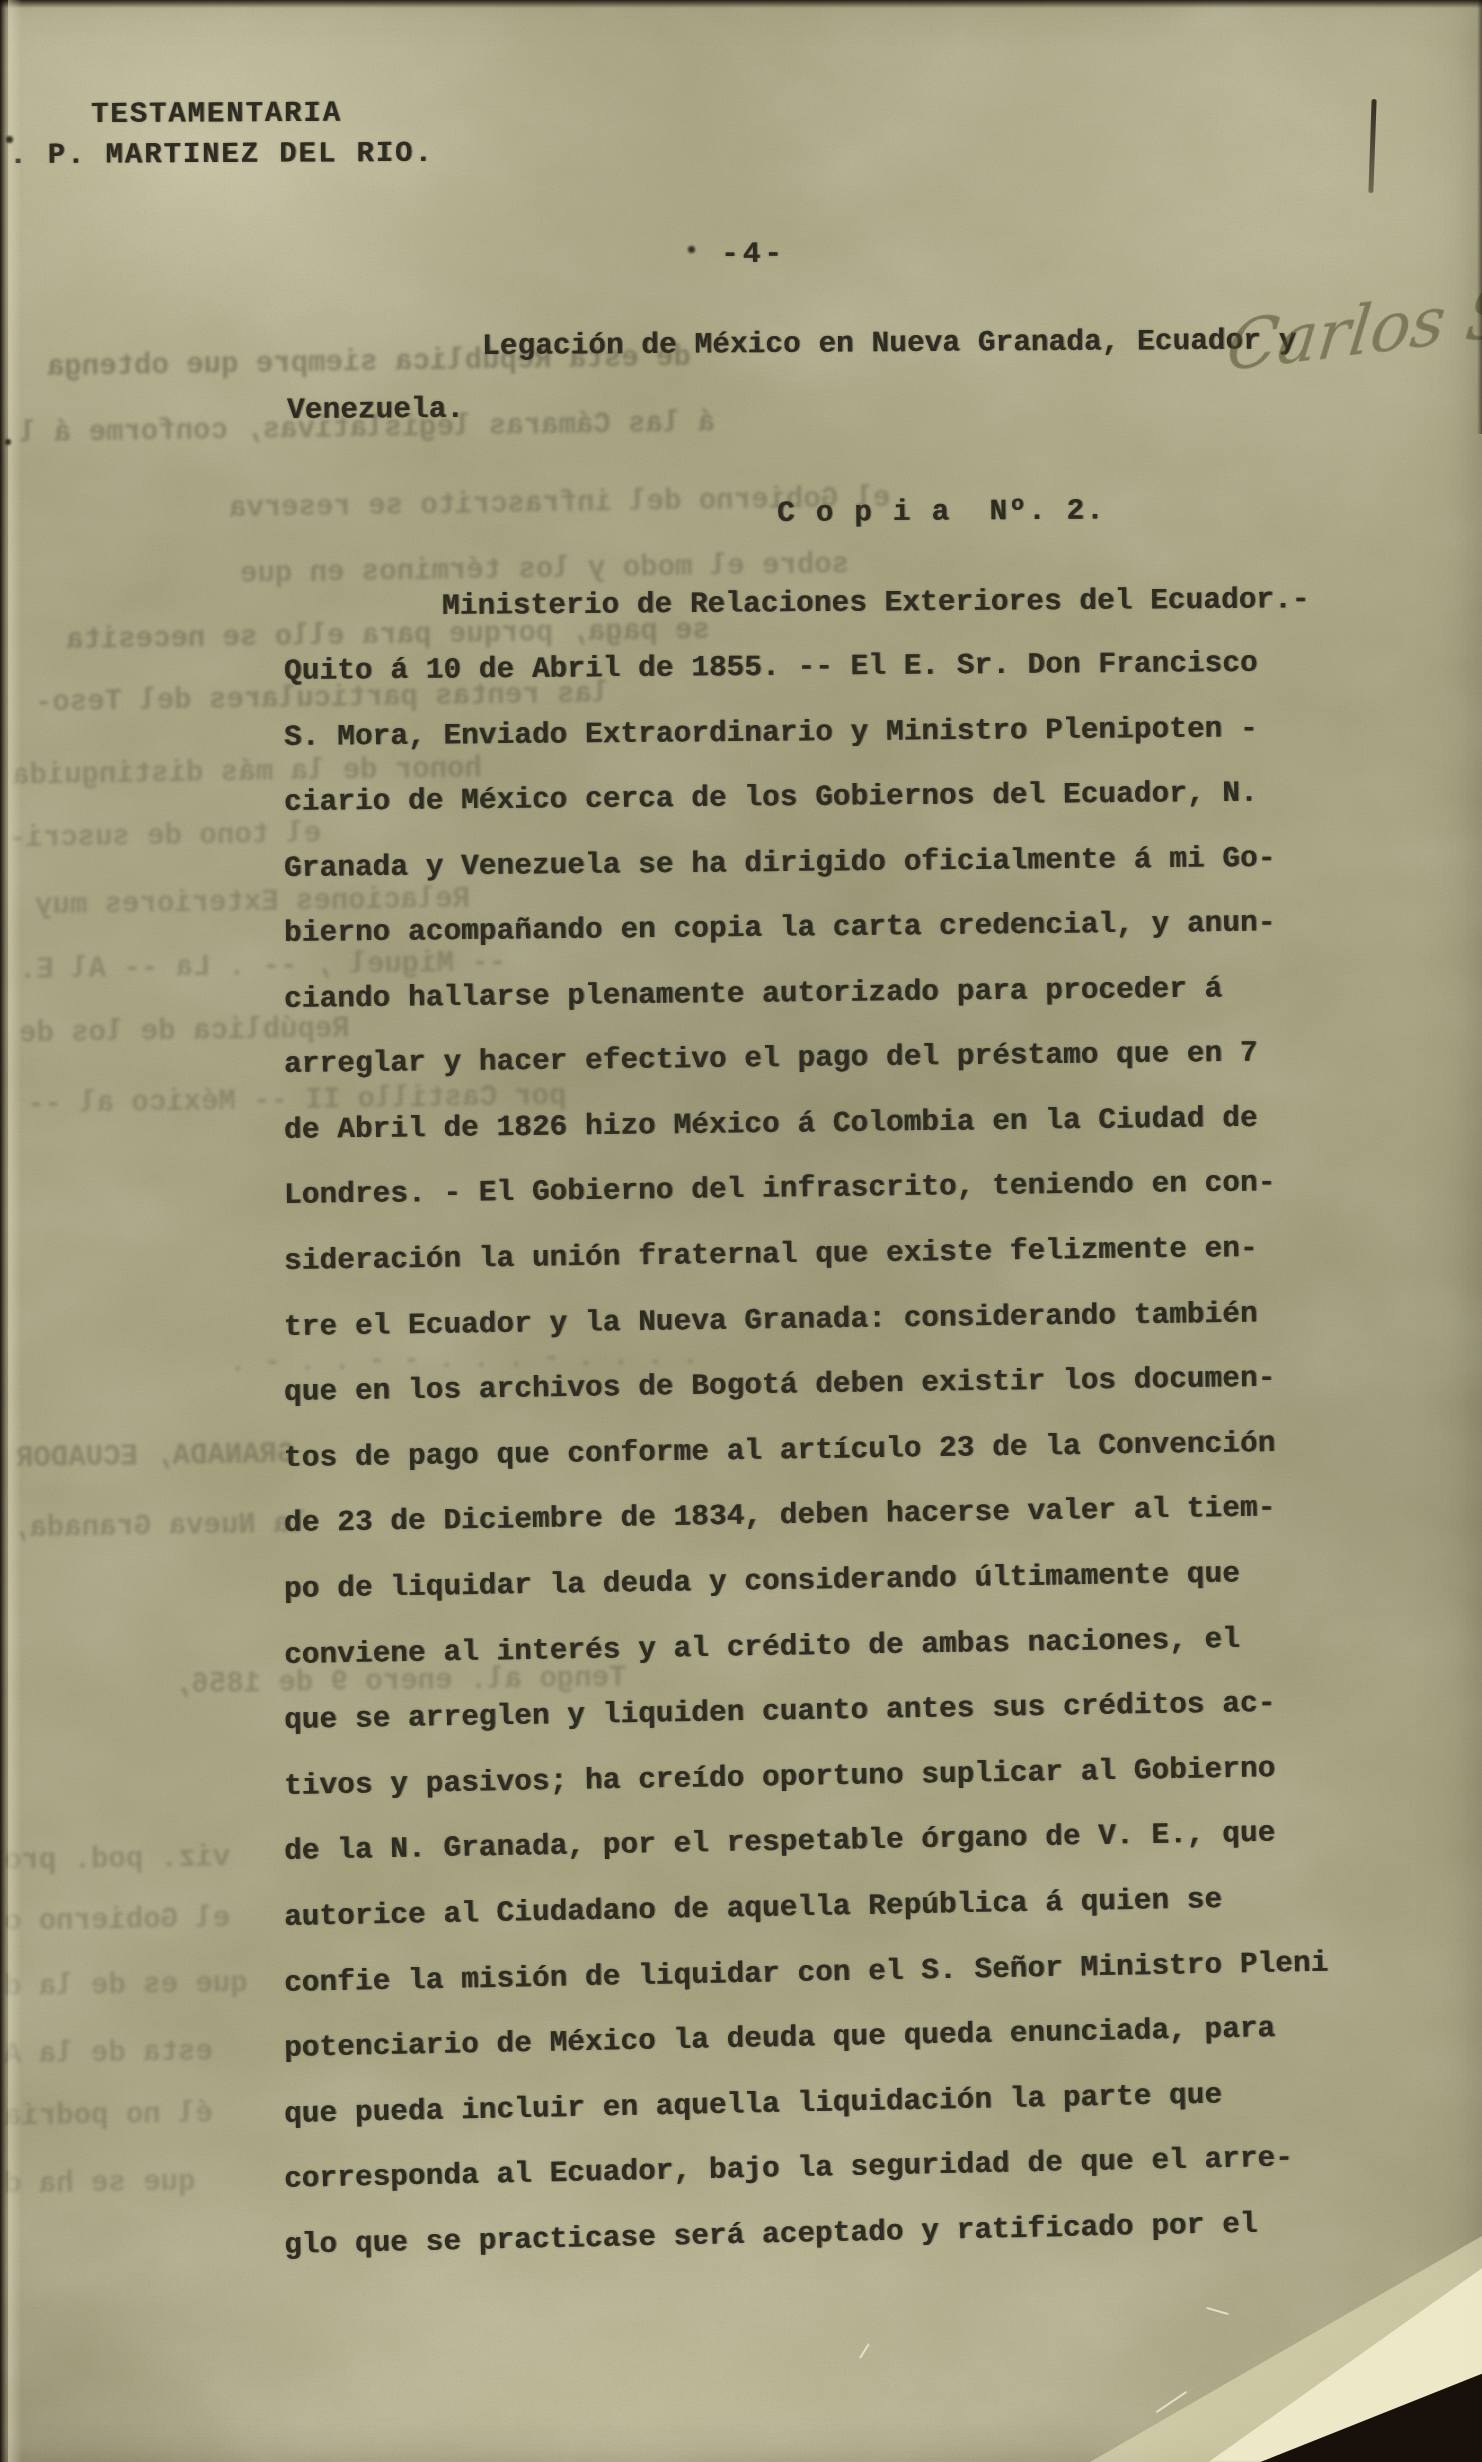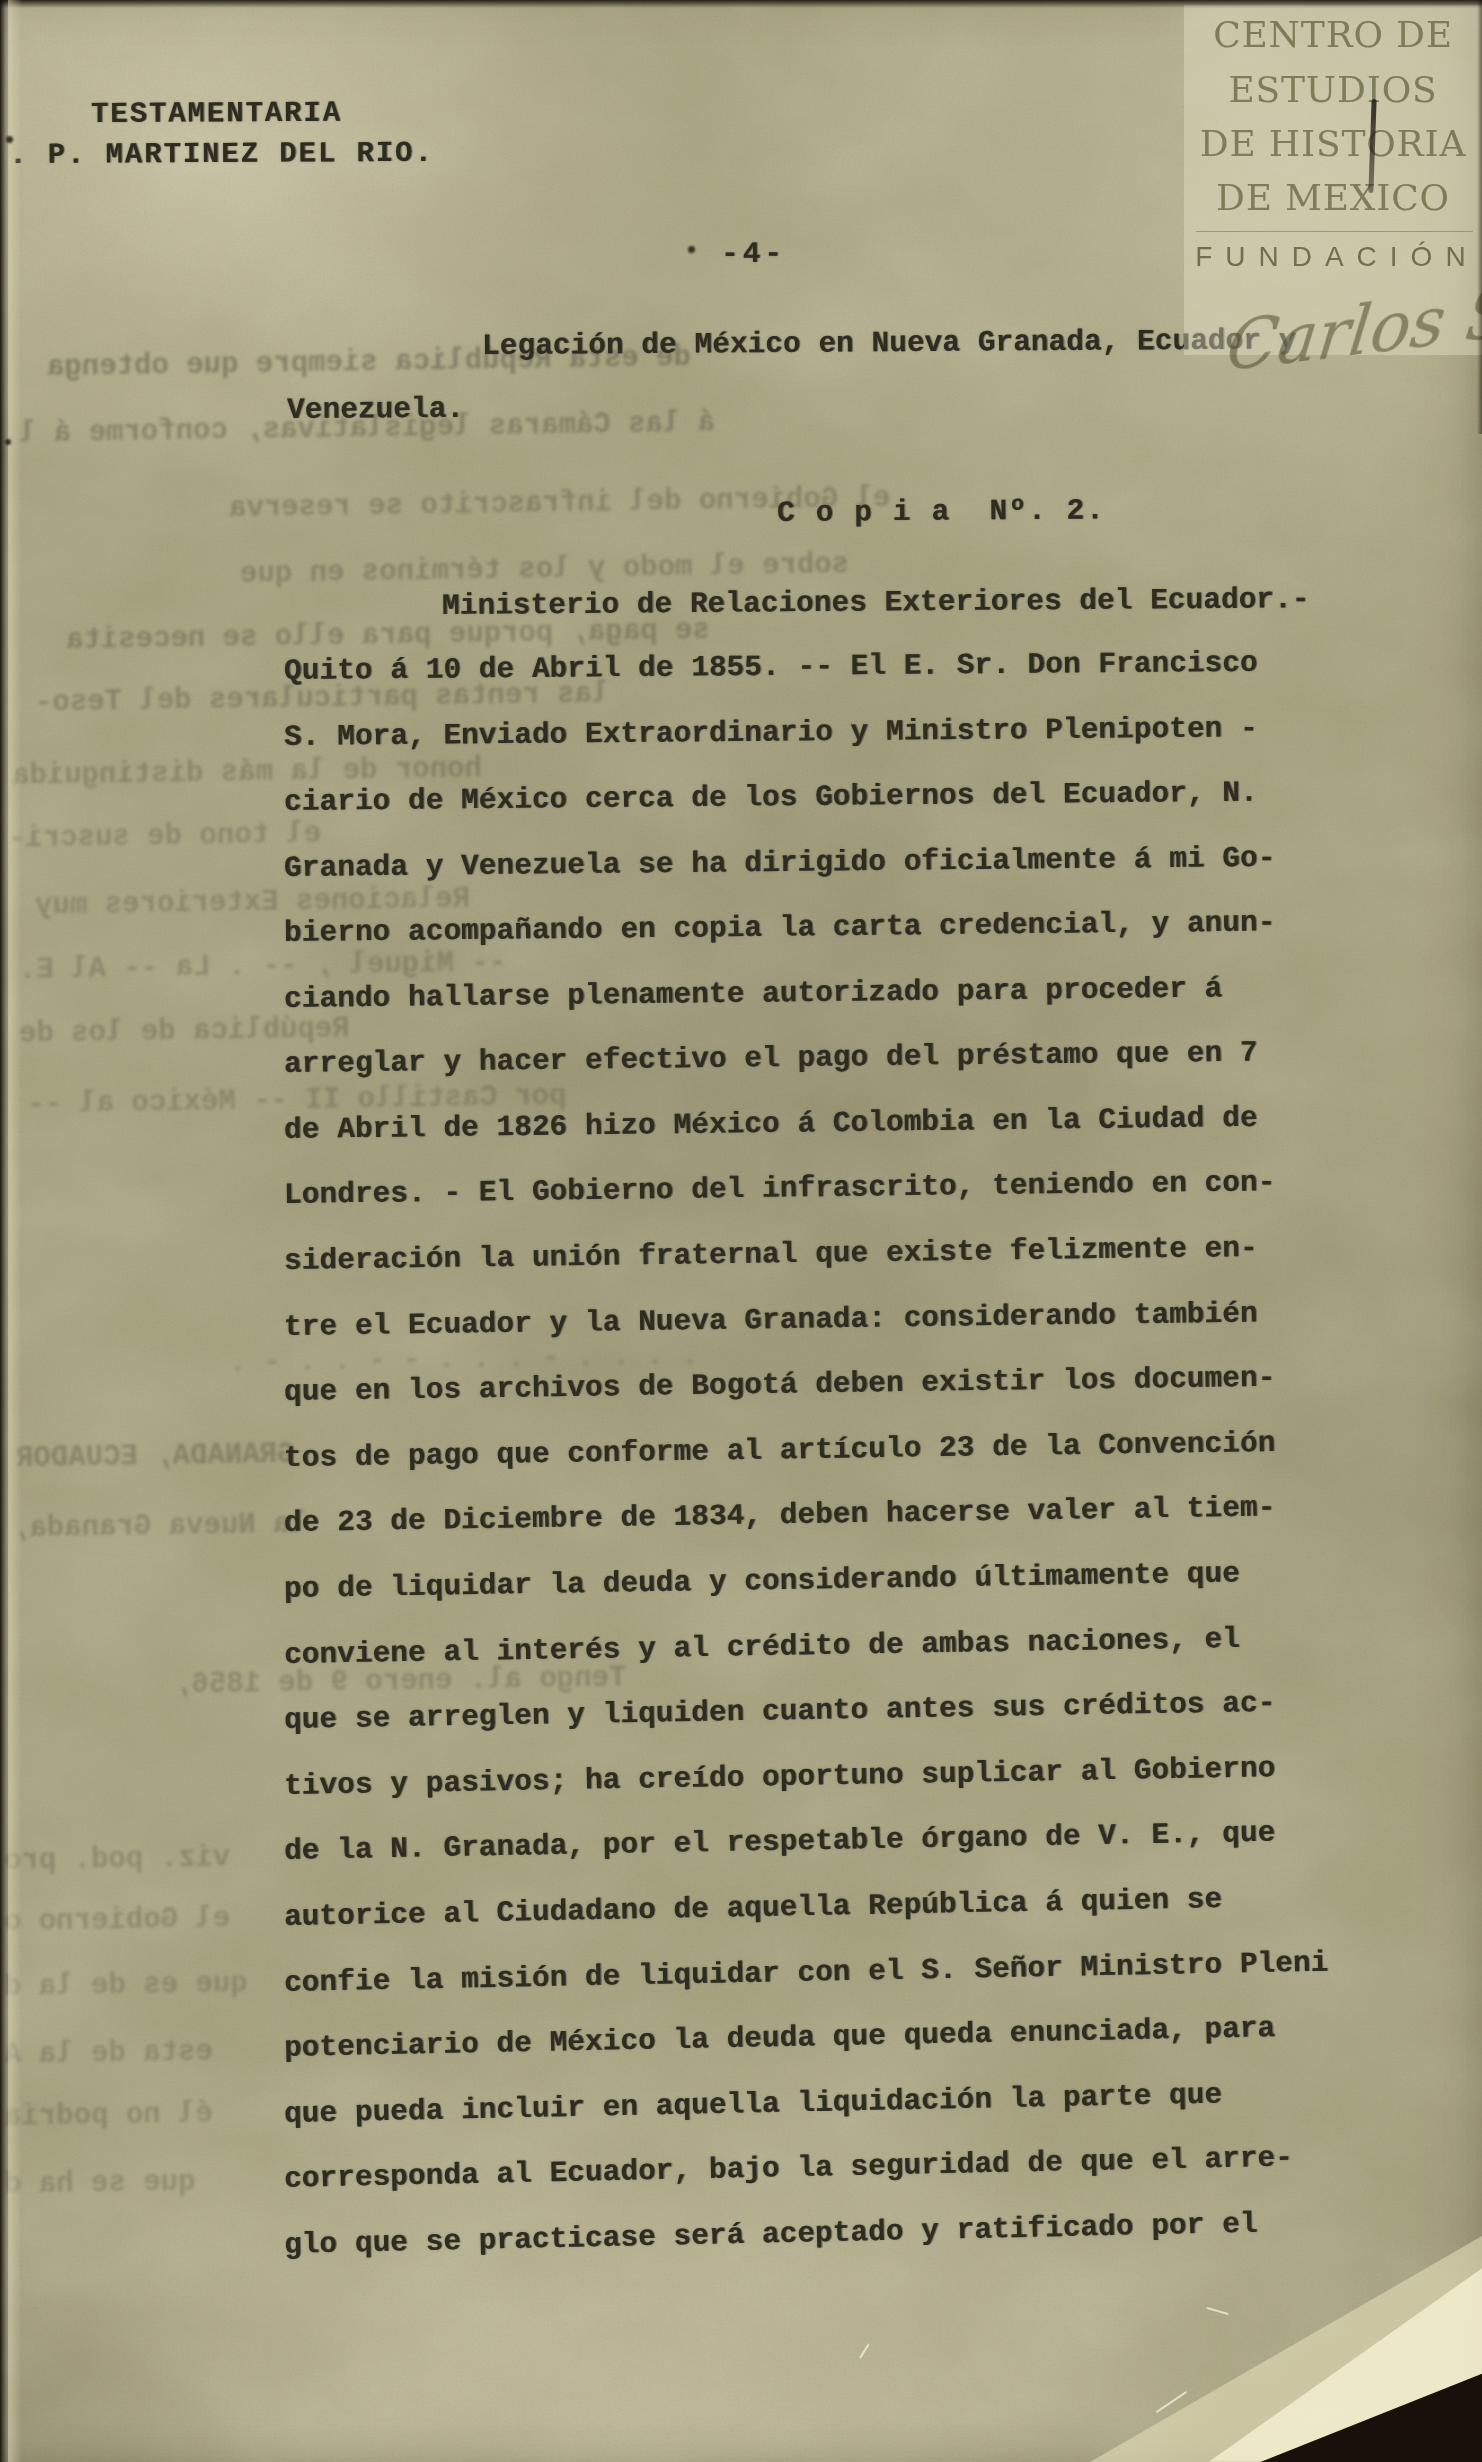--- a/index.html
+++ b/index.html
@@ -151,28 +151,20 @@
           <div class="tline" style="left: 284px; top: 1836px; transform: rotate(-1.06deg);">de la N. Granada, por el respetable órgano de V. E., que</div>
           <div class="tline" style="left: 284px; top: 1902px; transform: rotate(-1.09deg);">autorice al Ciudadano de aquella República á quien se</div>
           <div class="tline" style="left: 284px; top: 1968px; transform: rotate(-1.12deg);">confie la misión de liquidar con el S. Señor Ministro Pleni</div>
           <div class="tline" style="left: 284px; top: 2033px; transform: rotate(-1.15deg);">potenciario de México la deuda que queda enunciada, para</div>
           <div class="tline" style="left: 284px; top: 2099px; transform: rotate(-1.19deg);">que pueda incluir en aquella liquidación la parte que</div>
           <div class="tline" style="left: 284px; top: 2164px; transform: rotate(-1.22deg);">corresponda al Ecuador, bajo la seguridad de que el arre-</div>
           <div class="tline" style="left: 284px; top: 2230px; transform: rotate(-1.25deg);">glo que se practicase será aceptado y ratificado por el</div>
         </div>
     </div>
 
-    <div class="watermark-box">
-      <div class="wm-line wm1">CENTRO DE</div>
-      <div class="wm-line wm2">ESTUDIOS</div>
-      <div class="wm-line wm3">DE HISTORIA</div>
-      <div class="wm-line wm4">DE MEXICO</div>
-      <div class="wm-rule"></div>
-      <div class="wm-fund">FUNDACIÓN</div>
-    </div>
     <div class="signature">Carlos Slim</div>
     <div class="pen-mark"></div>
 
     <div class="edge-top"></div>
     <div class="edge-left"></div>
     <div class="edge-left-light"></div>
     <div class="edge-right-top"></div>
 
     <div class="corner-light"></div>
     <div class="corner-fold"></div>

